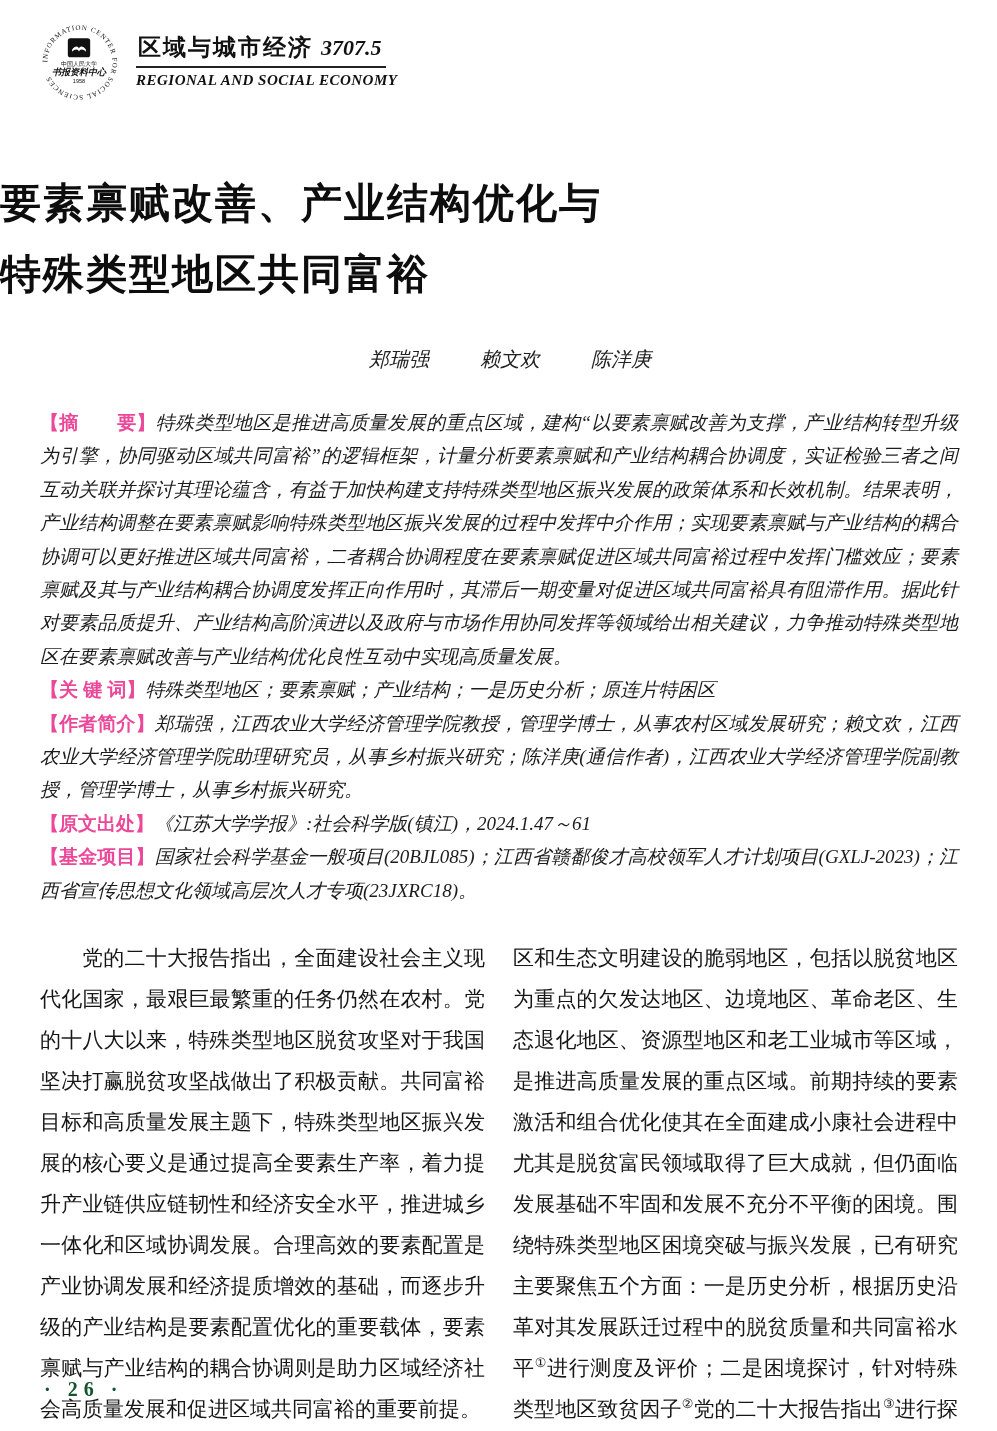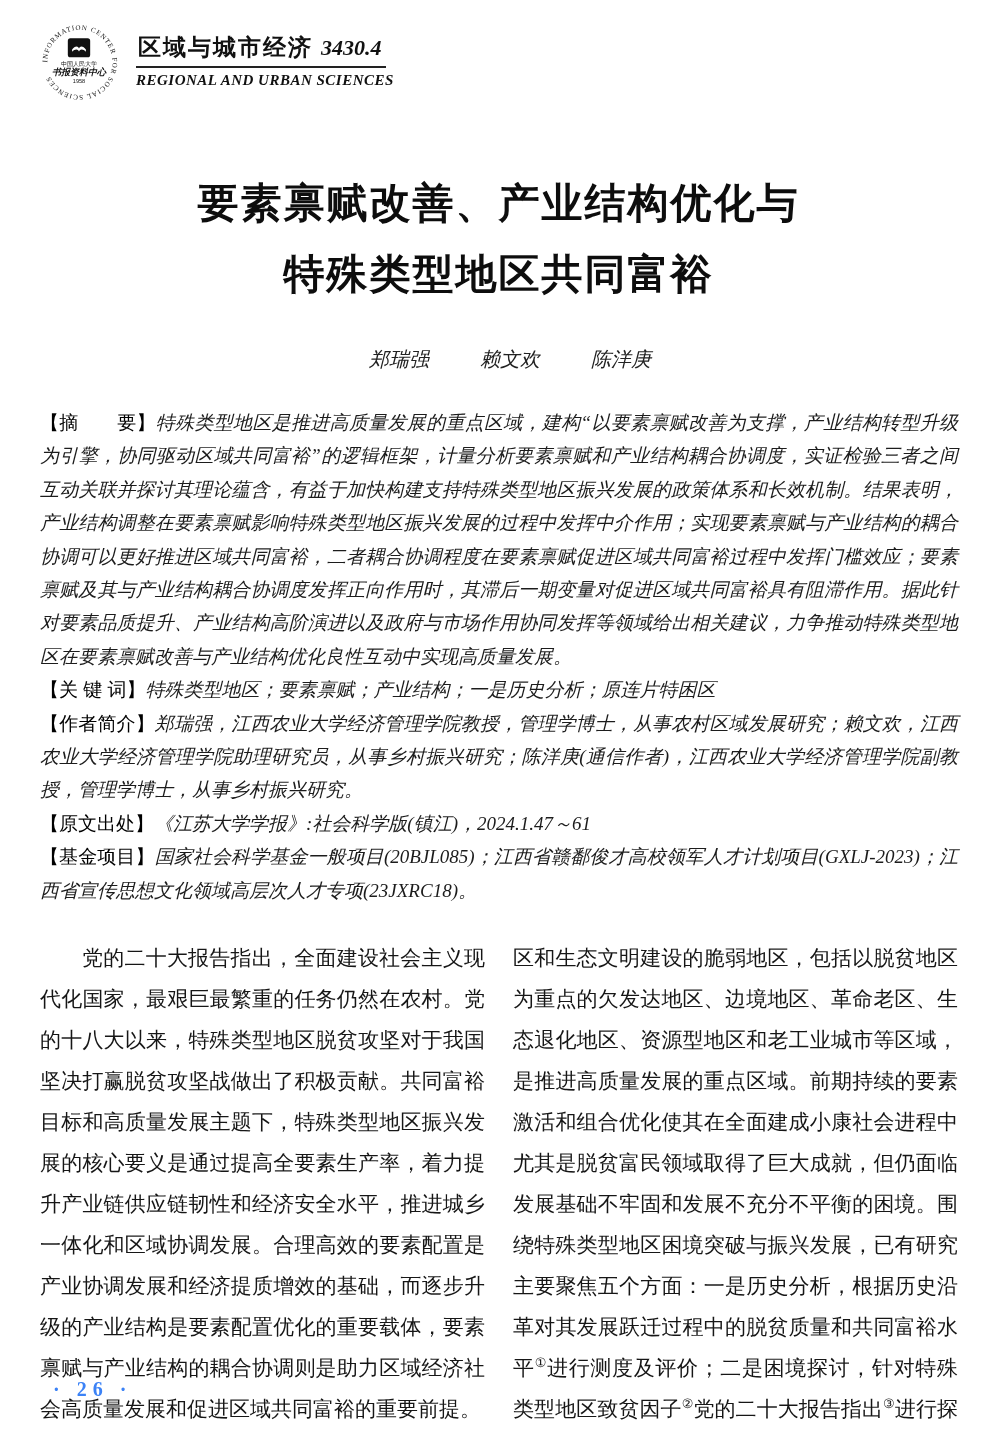--- a/index.html
+++ b/index.html
@@ -51,21 +51,20 @@
     color: #111;
     margin-top: 4px;
     letter-spacing: 0.5px;
   }
 
   
   .titleblock {
     position: absolute;
     top: 168px;
     left: 0; right: 0;
-    text-align: center;
     font-weight: bold;
     font-size: 41px;
     letter-spacing: 2px;
     line-height: 71px;
     color: #0d0d0d;
   }
   .authors {
     position: absolute;
     top: 346px;
     left: 0; right: 0;
@@ -84,22 +83,22 @@
     left: 40px;
     right: 39px;
     font-size: 19px;
     line-height: 33.4px;
     text-align: justify;
   }
   .meta p { margin: 0; text-indent: 0; }
   .meta .label {
     font-family: "Liberation Sans", "DejaVu Sans", sans-serif;
     font-style: normal;
-    font-weight: normal;
-    color: #000000;
+    font-weight: bold;
+    color: #ec4899;
   }
   .meta .mtext { font-style: italic; color: #1c1c1c; }
 
   
   .bodycols {
     position: absolute;
     top: 938px;
     left: 40px;
     right: 39px;
     display: flex;
@@ -110,26 +109,26 @@
     color: #161616;
   }
   .col { width: 445px; flex: 0 0 auto; }
   .col p.body-p { margin: 0; text-indent: 2em; }
   .col p.cont { margin: 0; text-indent: 0; }
   .col sup { font-size: 0.62em; vertical-align: super; line-height: 0; }
 
   
   .footer {
     position: absolute;
-    left: 53px;
+    left: 44px;
     top: 1378px;
     font-weight: bold;
     font-size: 20px;
     letter-spacing: 6px;
-    color: #3b82f6;
+    color: #14532d;
   }
 </style>
 </head>
 <body>
 
 <div class="page">
 
   <div class="header">
     <svg class="logo" viewBox="0 0 100 100" aria-hidden="true">
       <defs>
@@ -138,22 +137,22 @@
       <text font-size="8.2" font-family="Liberation Serif, serif" fill="#111" letter-spacing="1.1">
         <textPath href="#ringPath" startOffset="0">INFORMATION CENTER FOR SOCIAL SCIENCES</textPath>
       </text>
       <rect x="37" y="26" width="26" height="22" rx="3" fill="#111"></rect>
       <path d="M42,39 c3,-4.5 7,-4.5 8,-1.2 c1,-3.3 5,-3.3 8,1.2 l0,2.6 c-3,-3.4 -7,-3.4 -8,-0.2 c-1,-3.2 -5,-3.2 -8,0.2 z" fill="#fff"></path>
       <text x="50" y="58" font-size="7" text-anchor="middle" fill="#111" font-family="Liberation Sans, sans-serif">中国人民大学</text>
       <text x="50" y="69" font-size="10.5" font-weight="bold" font-style="italic" text-anchor="middle" fill="#111" font-family="Liberation Serif, serif">书报资料中心</text>
       <text x="50" y="78" font-size="6.5" text-anchor="middle" fill="#111" font-family="Liberation Sans, sans-serif">1958</text>
     </svg>
     <div class="masthead">
-      <div class="journal-cn"><span>区域与城市经济</span><span class="journal-issue">3430.4</span></div>
-      <div class="journal-en">REGIONAL AND URBAN SCIENCES</div>
+      <div class="journal-cn"><span>区域与城市经济</span><span class="journal-issue">3707.5</span></div>
+      <div class="journal-en">REGIONAL AND SOCIAL ECONOMY</div>
     </div>
   </div>
 
   <div class="titleblock">
     <div>要素禀赋改善、产业结构优化与</div>
     <div>特殊类型地区共同富裕</div>
   </div>
 
   <div class="authors">
     <span>郑瑞强</span>

